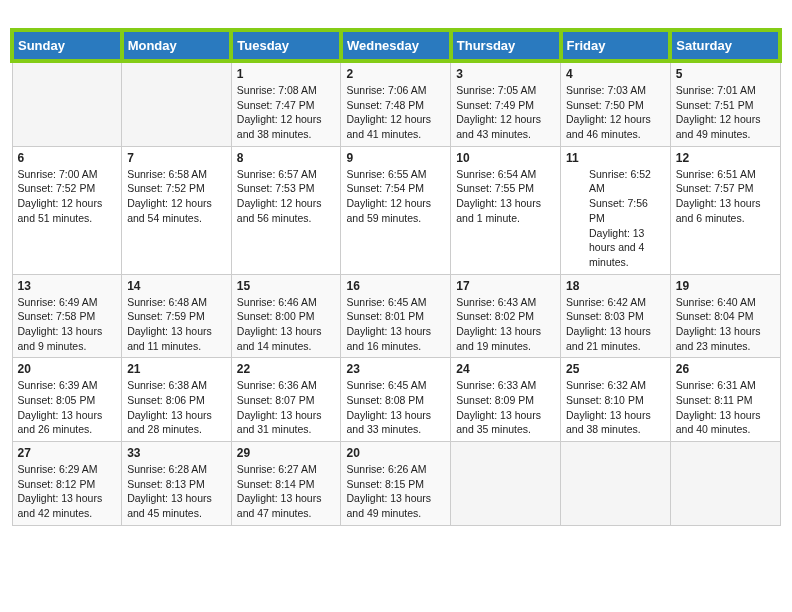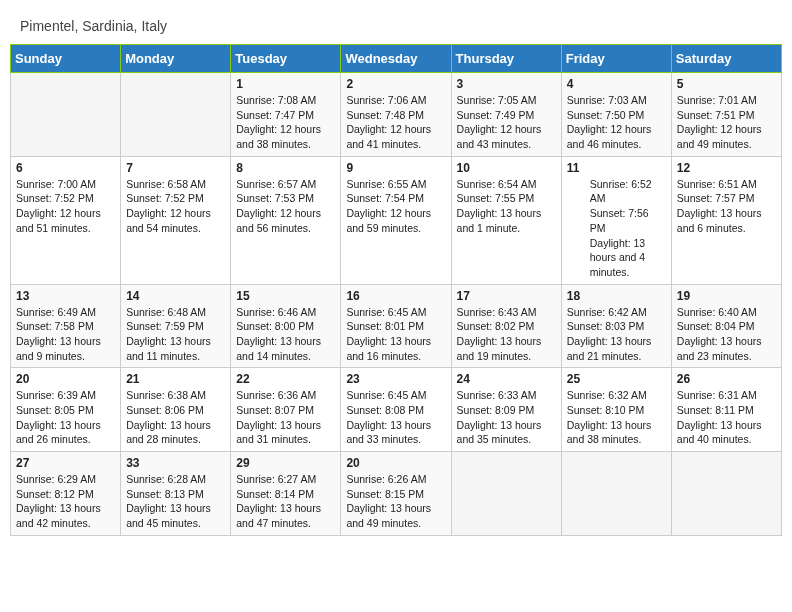--- a/index.html
+++ b/index.html
@@ -52,21 +52,21 @@
       border: 1px solid #ccc;
       margin-top: 4px;
     }
     .calendar th {
       background: #2a7abf;
       color: #fff;
       font-size: 13px;
       font-weight: bold;
       padding: 6px 4px;
       text-align: left;
-      border: 1px solid #84cc16;
+      border: 4px solid #84cc16;
     }
     .calendar td {
       vertical-align: top;
       border: 1px solid #ccc;
       padding: 4px 5px;
       width: 110px;
       min-height: 80px;
       font-size: 10.5px;
       color: #222;
       background: #fff;
@@ -90,21 +90,20 @@
     }
     .empty-cell {
       background: #f5f5f5 !important;
     }
   </style>
 </head>
 <body>
 
 <div class="header">
   <div class="title-block">
-    <div class="subtitle">Pimentel, Sardinia, Italy</div>
   </div>
 </div>
 
 <table class="calendar">
   <thead>
     <tr>
     <th>Sunday</th>
         <th>Monday</th>
         <th>Tuesday</th>
         <th>Wednesday</th>

